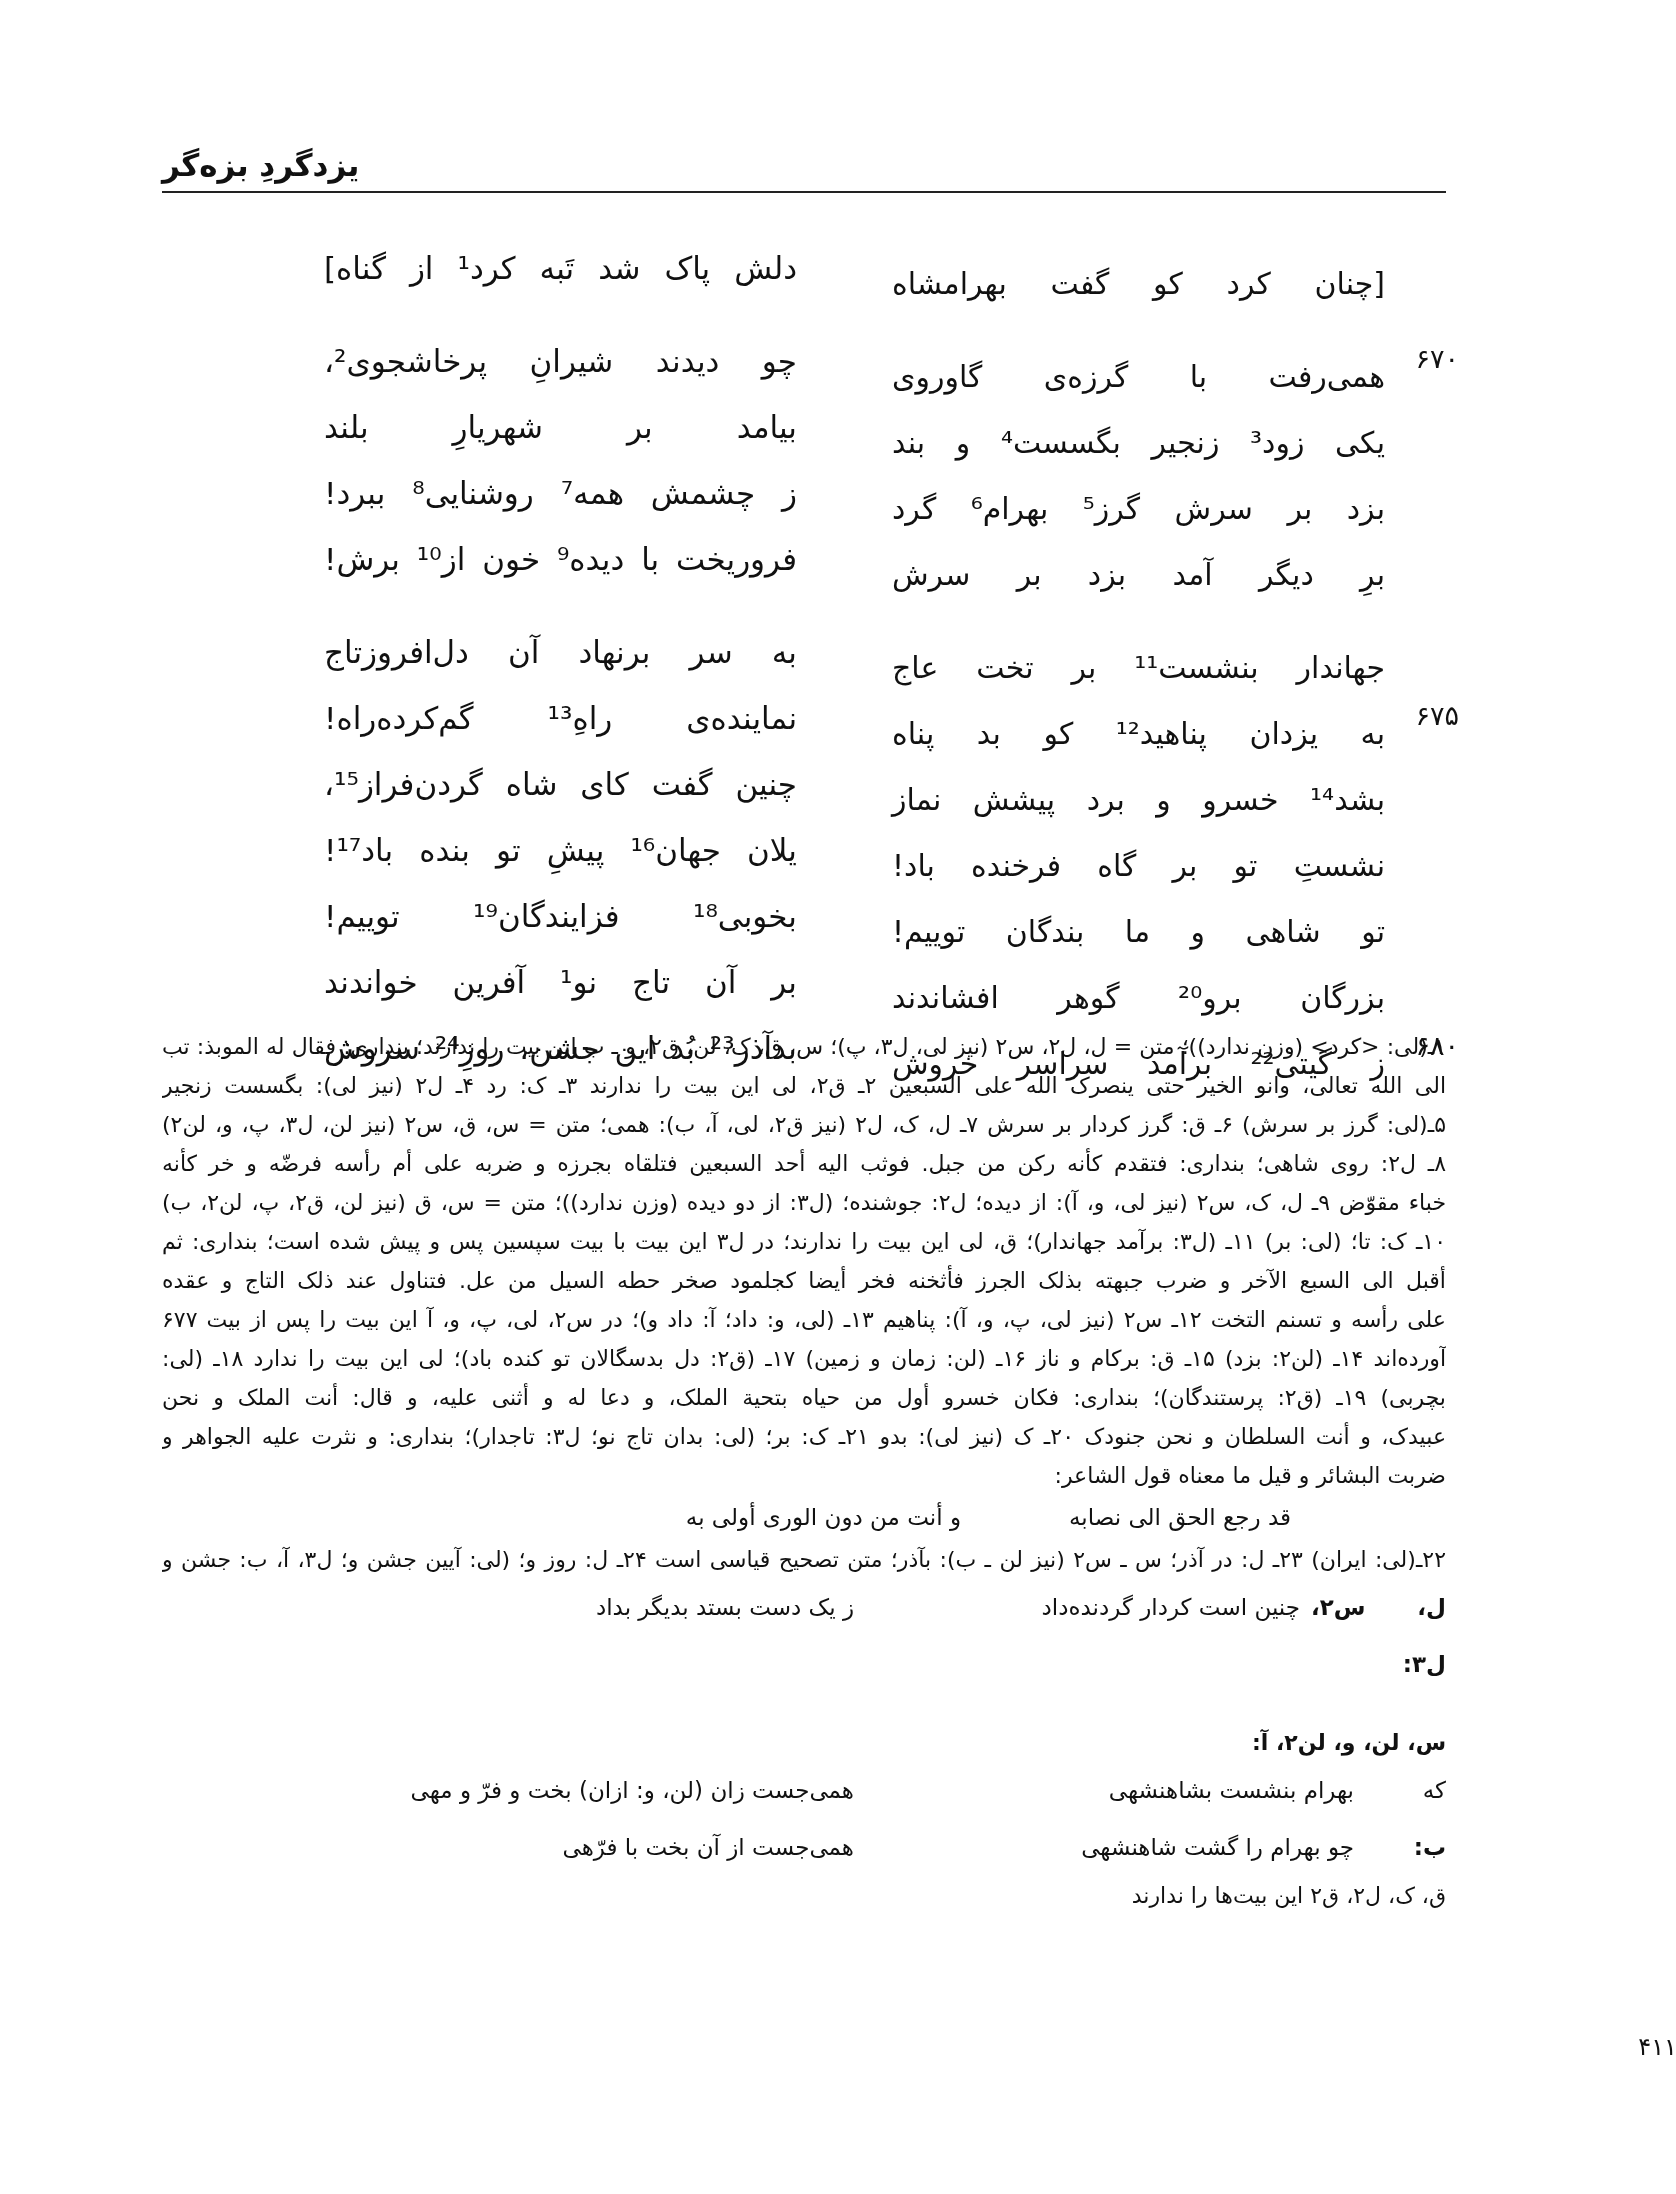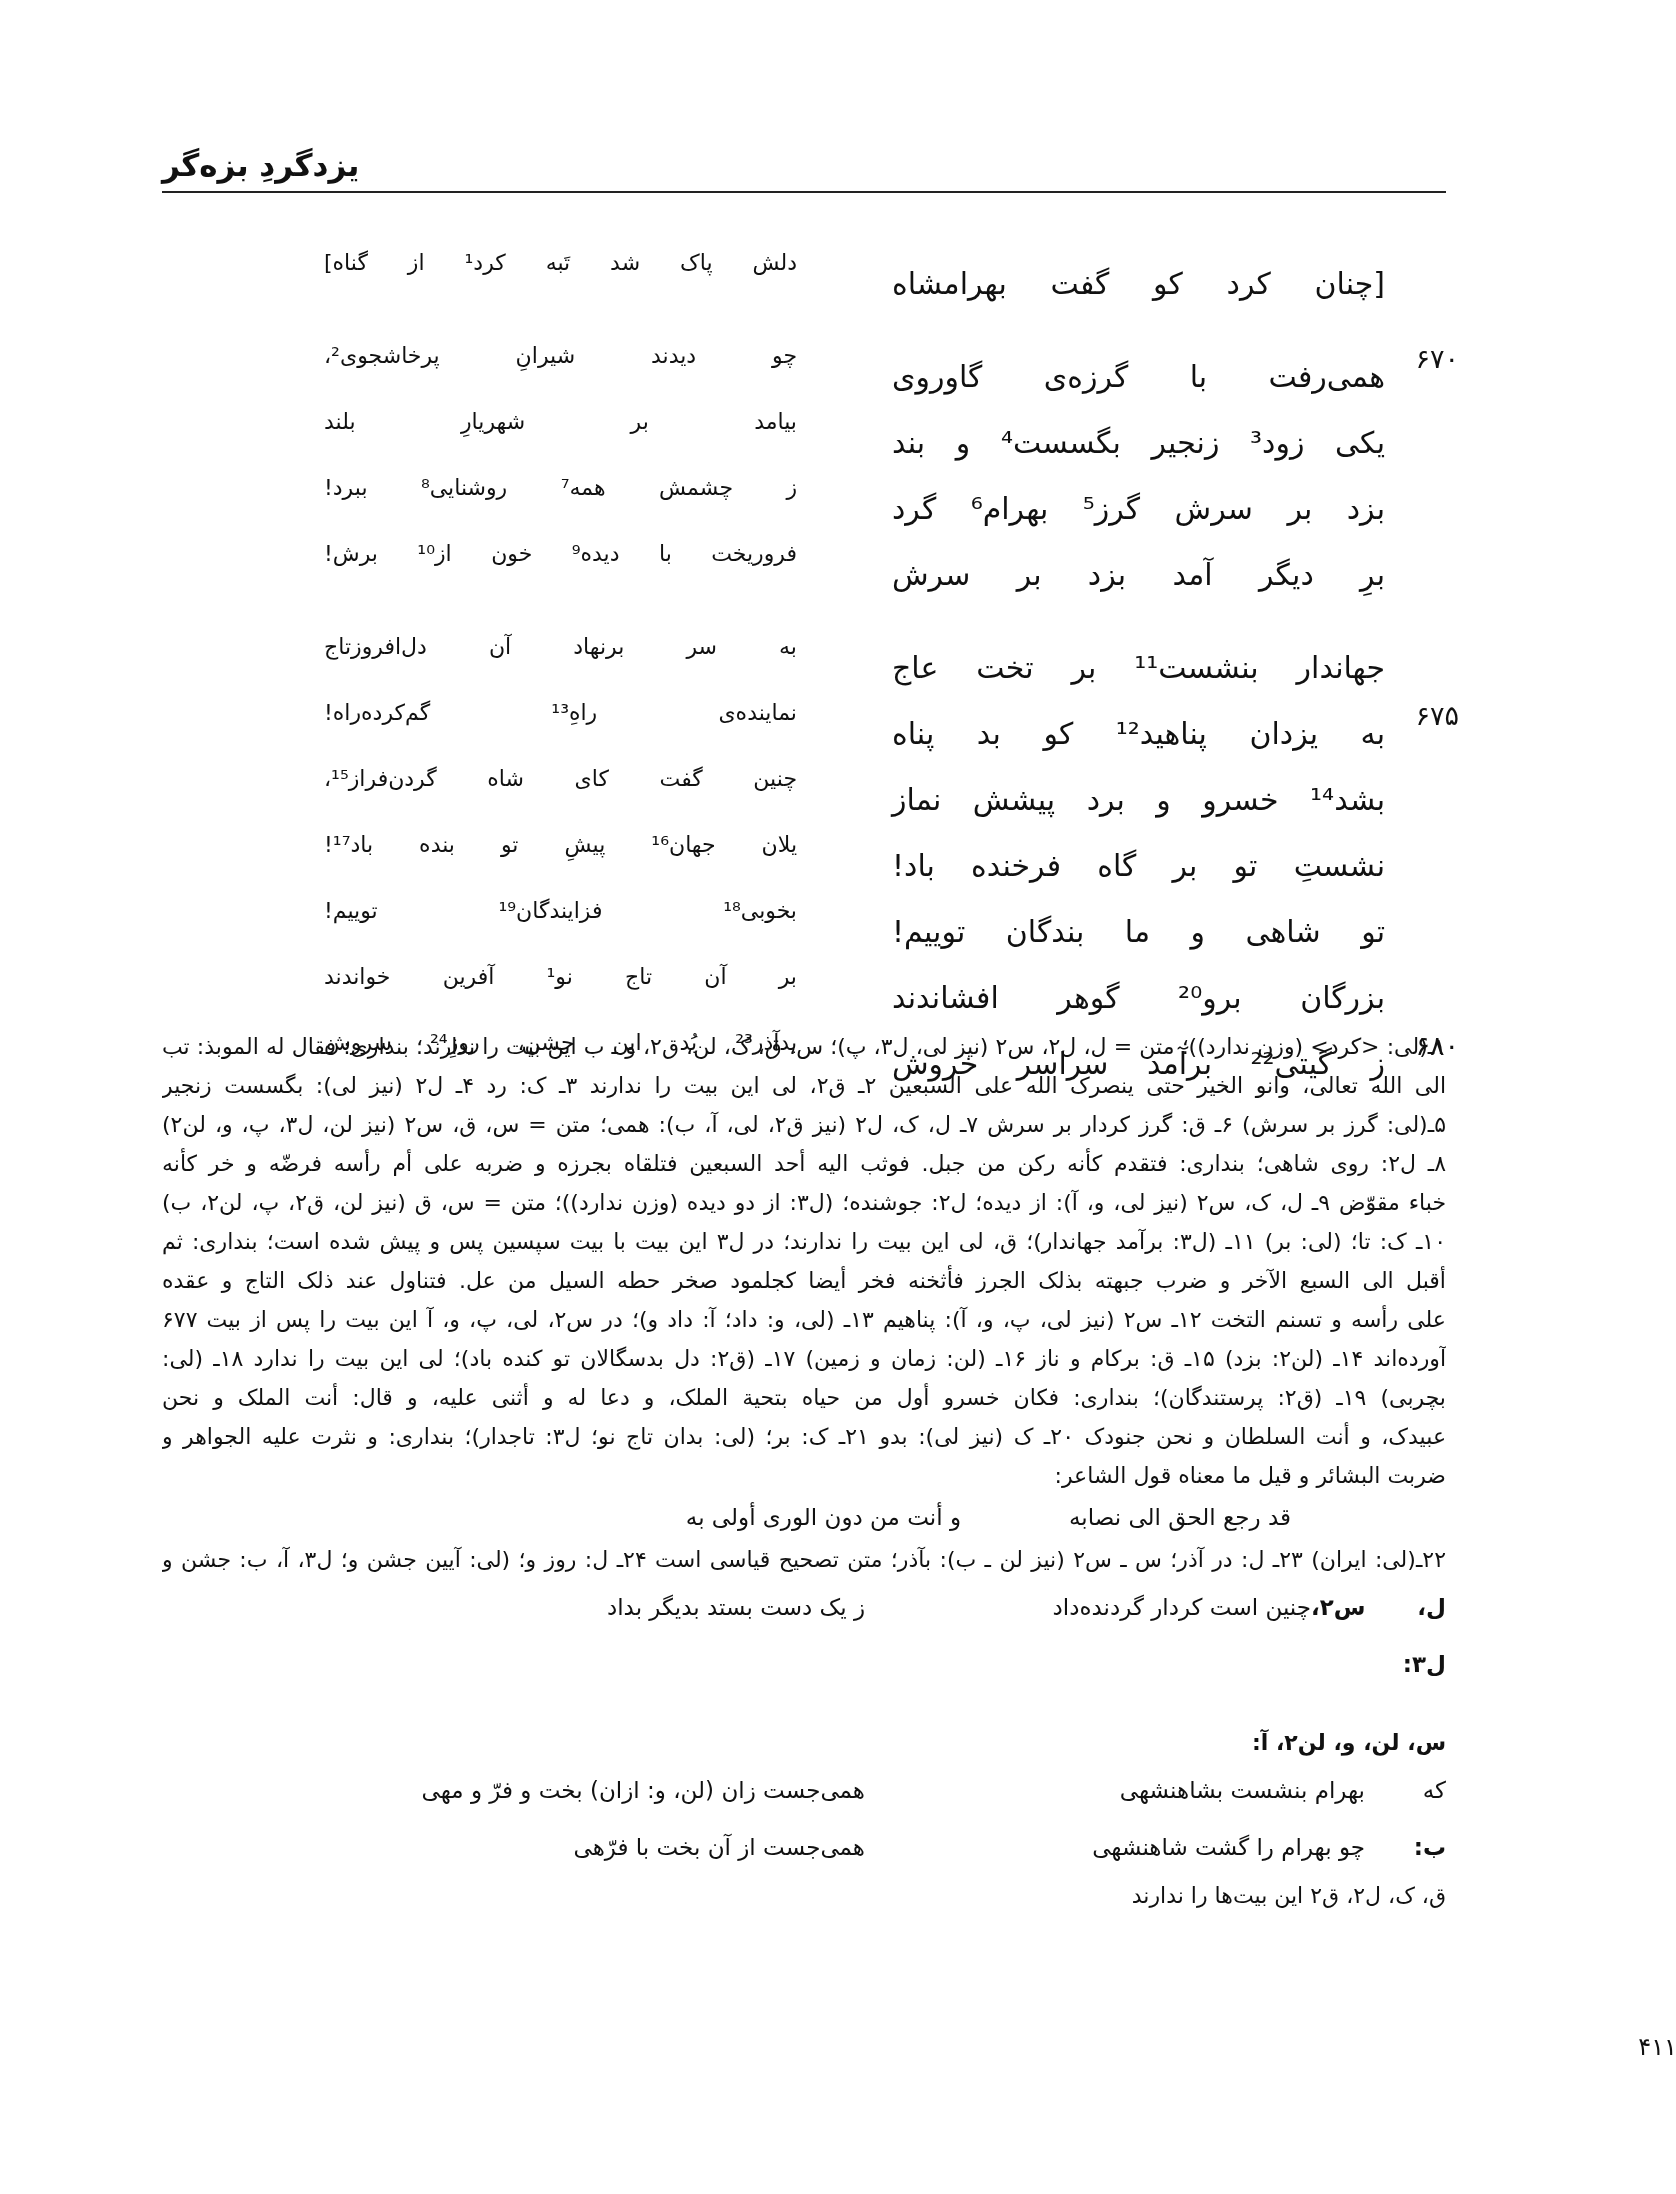--- a/index.html
+++ b/index.html
@@ -5,29 +5,29 @@
   html, body { margin:0; padding:0; background:#ffffff; }
   body { width:1677px; height:2194px; position:relative; overflow:hidden;
          font-family:"DejaVu Sans", sans-serif; color:#111; }
   .page { position:absolute; left:0; top:0; width:1375px; height:2194px; background:#fff; }
   .header-title { position:absolute; left:162px; top:147px; font-size:31px; font-weight:bold; direction:rtl; }
   .header-rule { position:absolute; left:162px; top:191px; width:1284px; height:2px; background:#222; }
   .verses { position:absolute; left:270px; width:1115px; direction:rtl; }
   .verse-row { position:relative; height:66px; }
   .verse-row .num { position:absolute; right:-74px; top:0; font-size:27px; width:61px; text-align:right; }
   .h1 { position:absolute; right:0; top:16px; width:493px; font-size:30px; text-align:justify; text-align-last:justify; white-space:nowrap; }
-  .h2 { position:absolute; right:588px; top:0; width:473px; font-size:22px; text-align:justify; text-align-last:justify; white-space:nowrap; }
+  .h2 { position:absolute; right:588px; top:0; width:473px; font-size:31px; text-align:justify; text-align-last:justify; white-space:nowrap; }
   .stanza-gap { height:27px; }
   .footnotes { position:absolute; left:162px; top:1027px; width:1284px; direction:rtl;
                font-size:22px; line-height:39px; text-align:justify; }
   .fn-line { display:block; white-space:nowrap; overflow:hidden; text-align:justify; text-align-last:justify; }
   .fn-verse { display:flex; direction:rtl; justify-content:flex-start; gap:108px; padding-right:155px; font-size:23px; line-height:45px; }
   .fn-label { font-weight:bold; }
   .variant-verse { display:flex; direction:rtl; font-size:23px; line-height:57px; }
-  .variant-verse .lbl { width:81px; }
+  .variant-verse .lbl { width:81px;margin-left:11px; }
   .variant-verse .hm1 { width:500px; }
   .variant-verse .hm2 { width:567px; }
   .page-number { position:absolute; left:0; width:1677px; top:2033px; font-size:24px; direction:rtl; }
 </style>
 </head>
 <body>
 
 <div class="page">
 
   <div class="header-title">یزدگردِ بزه‌گر</div>

